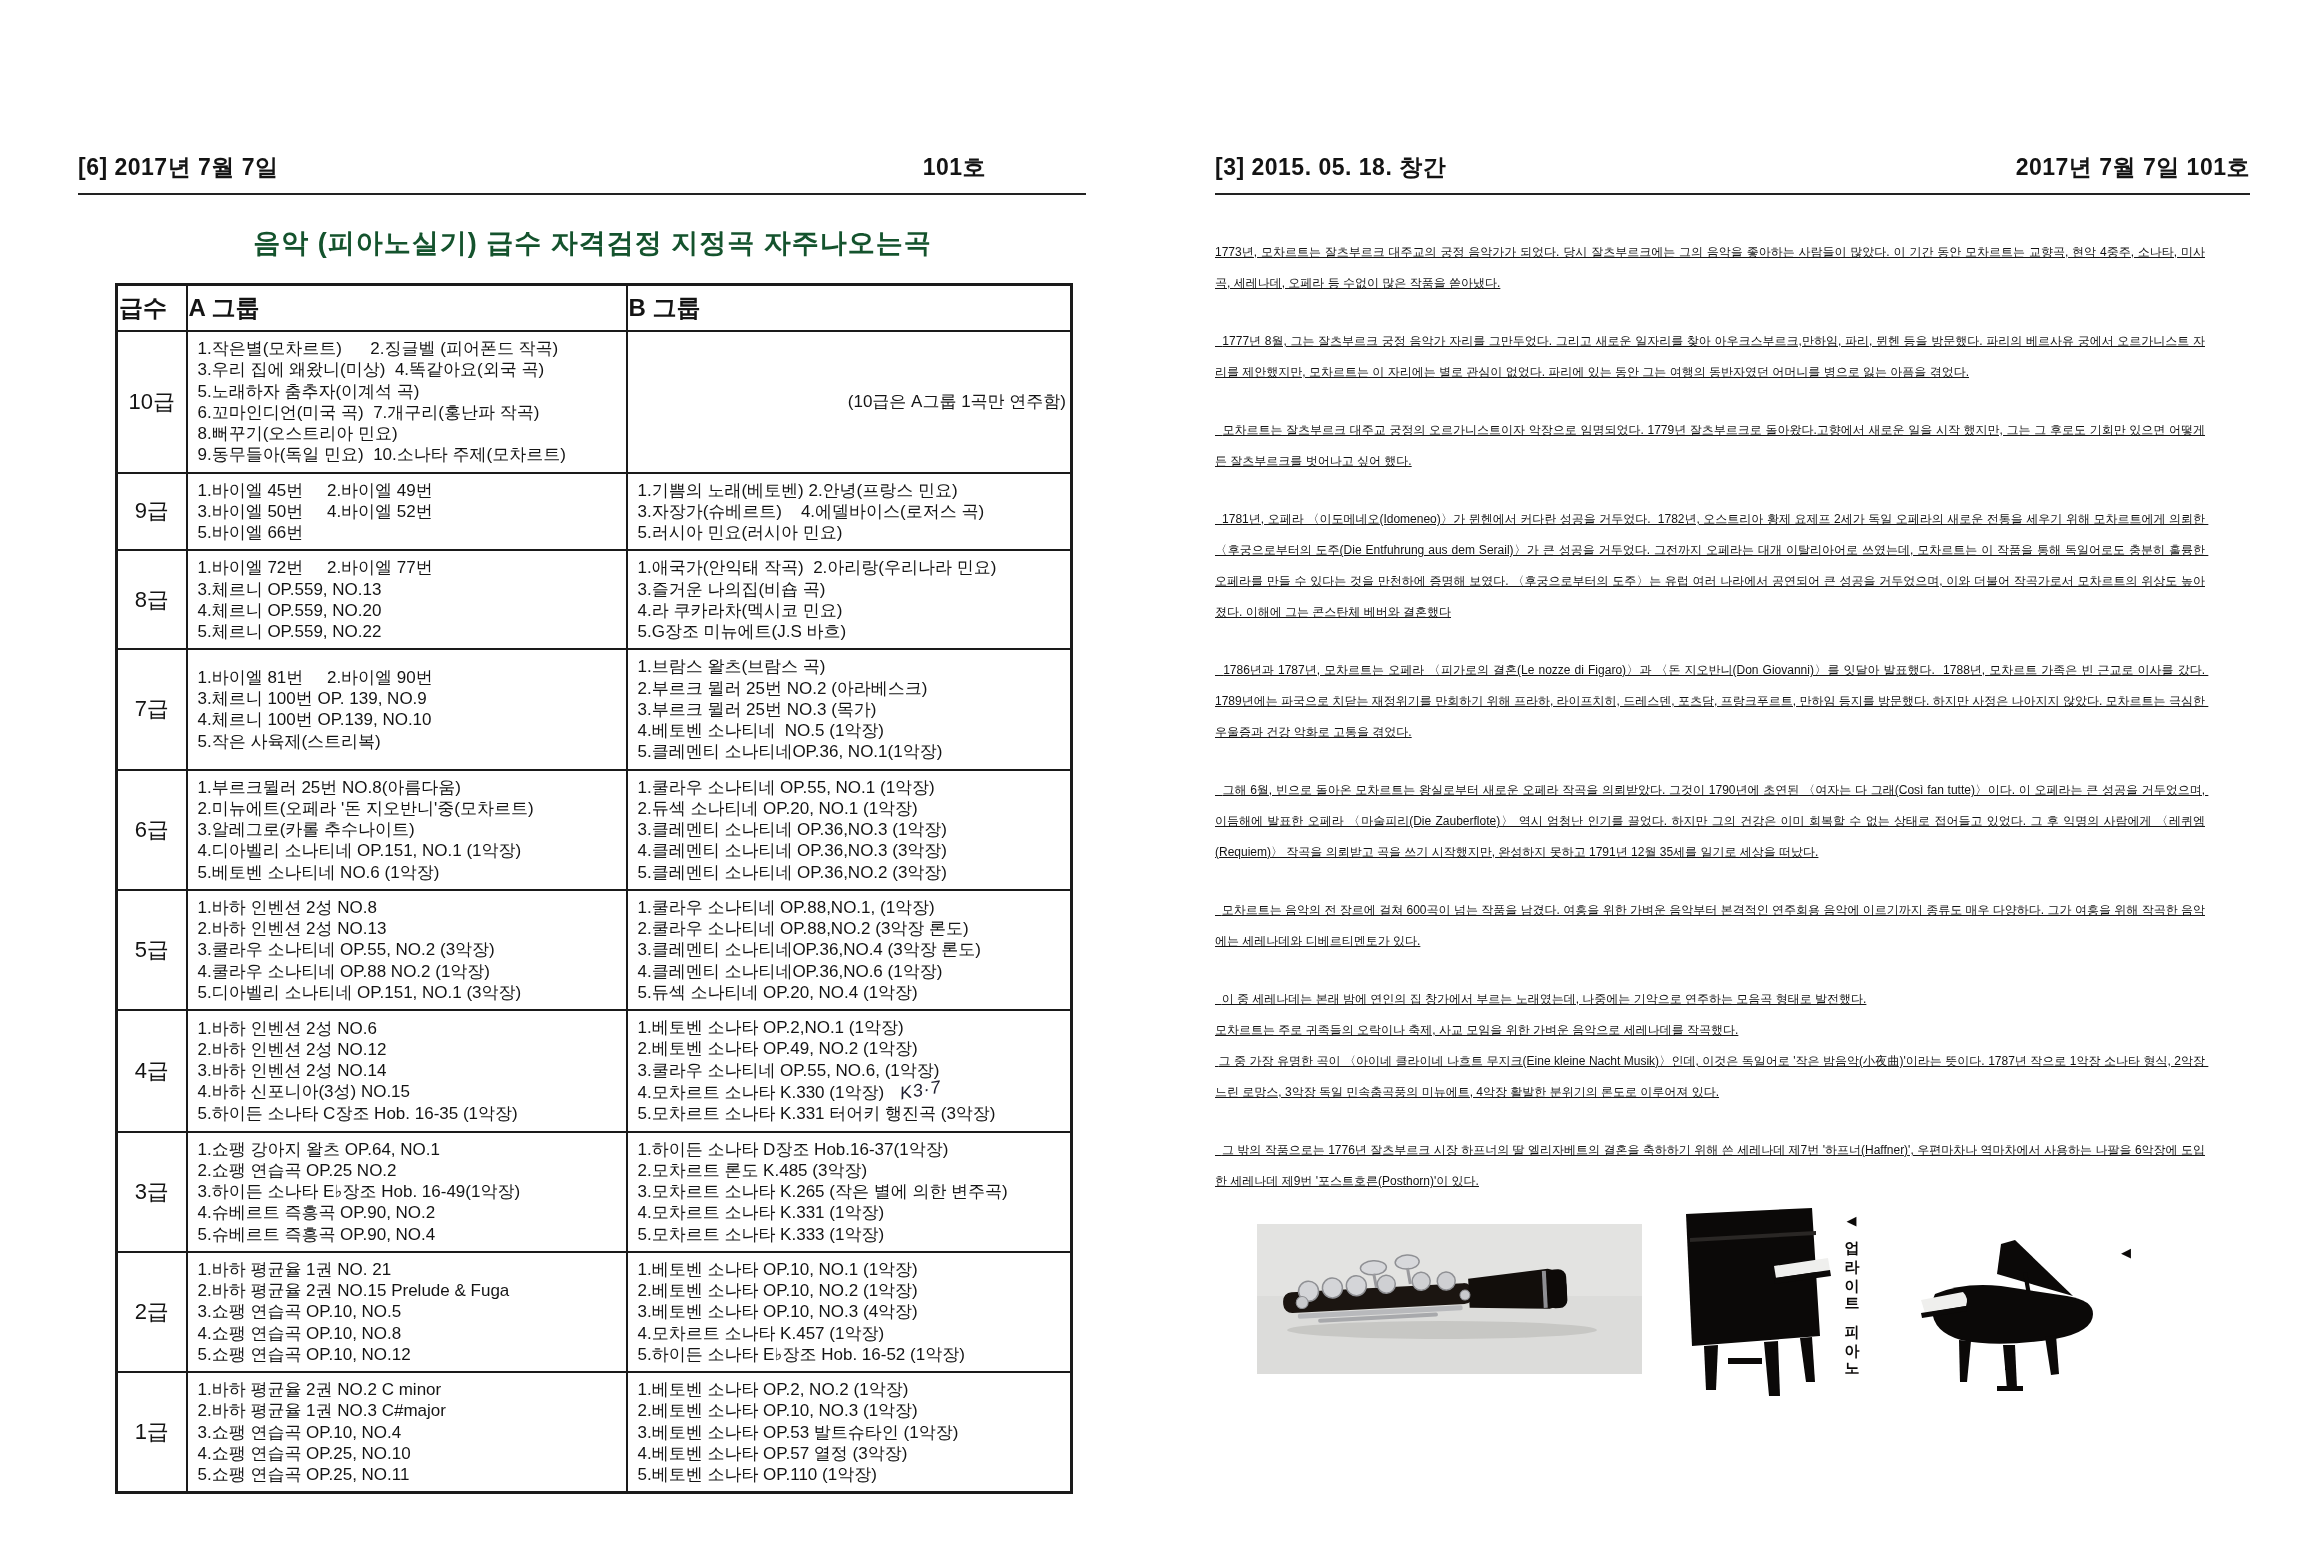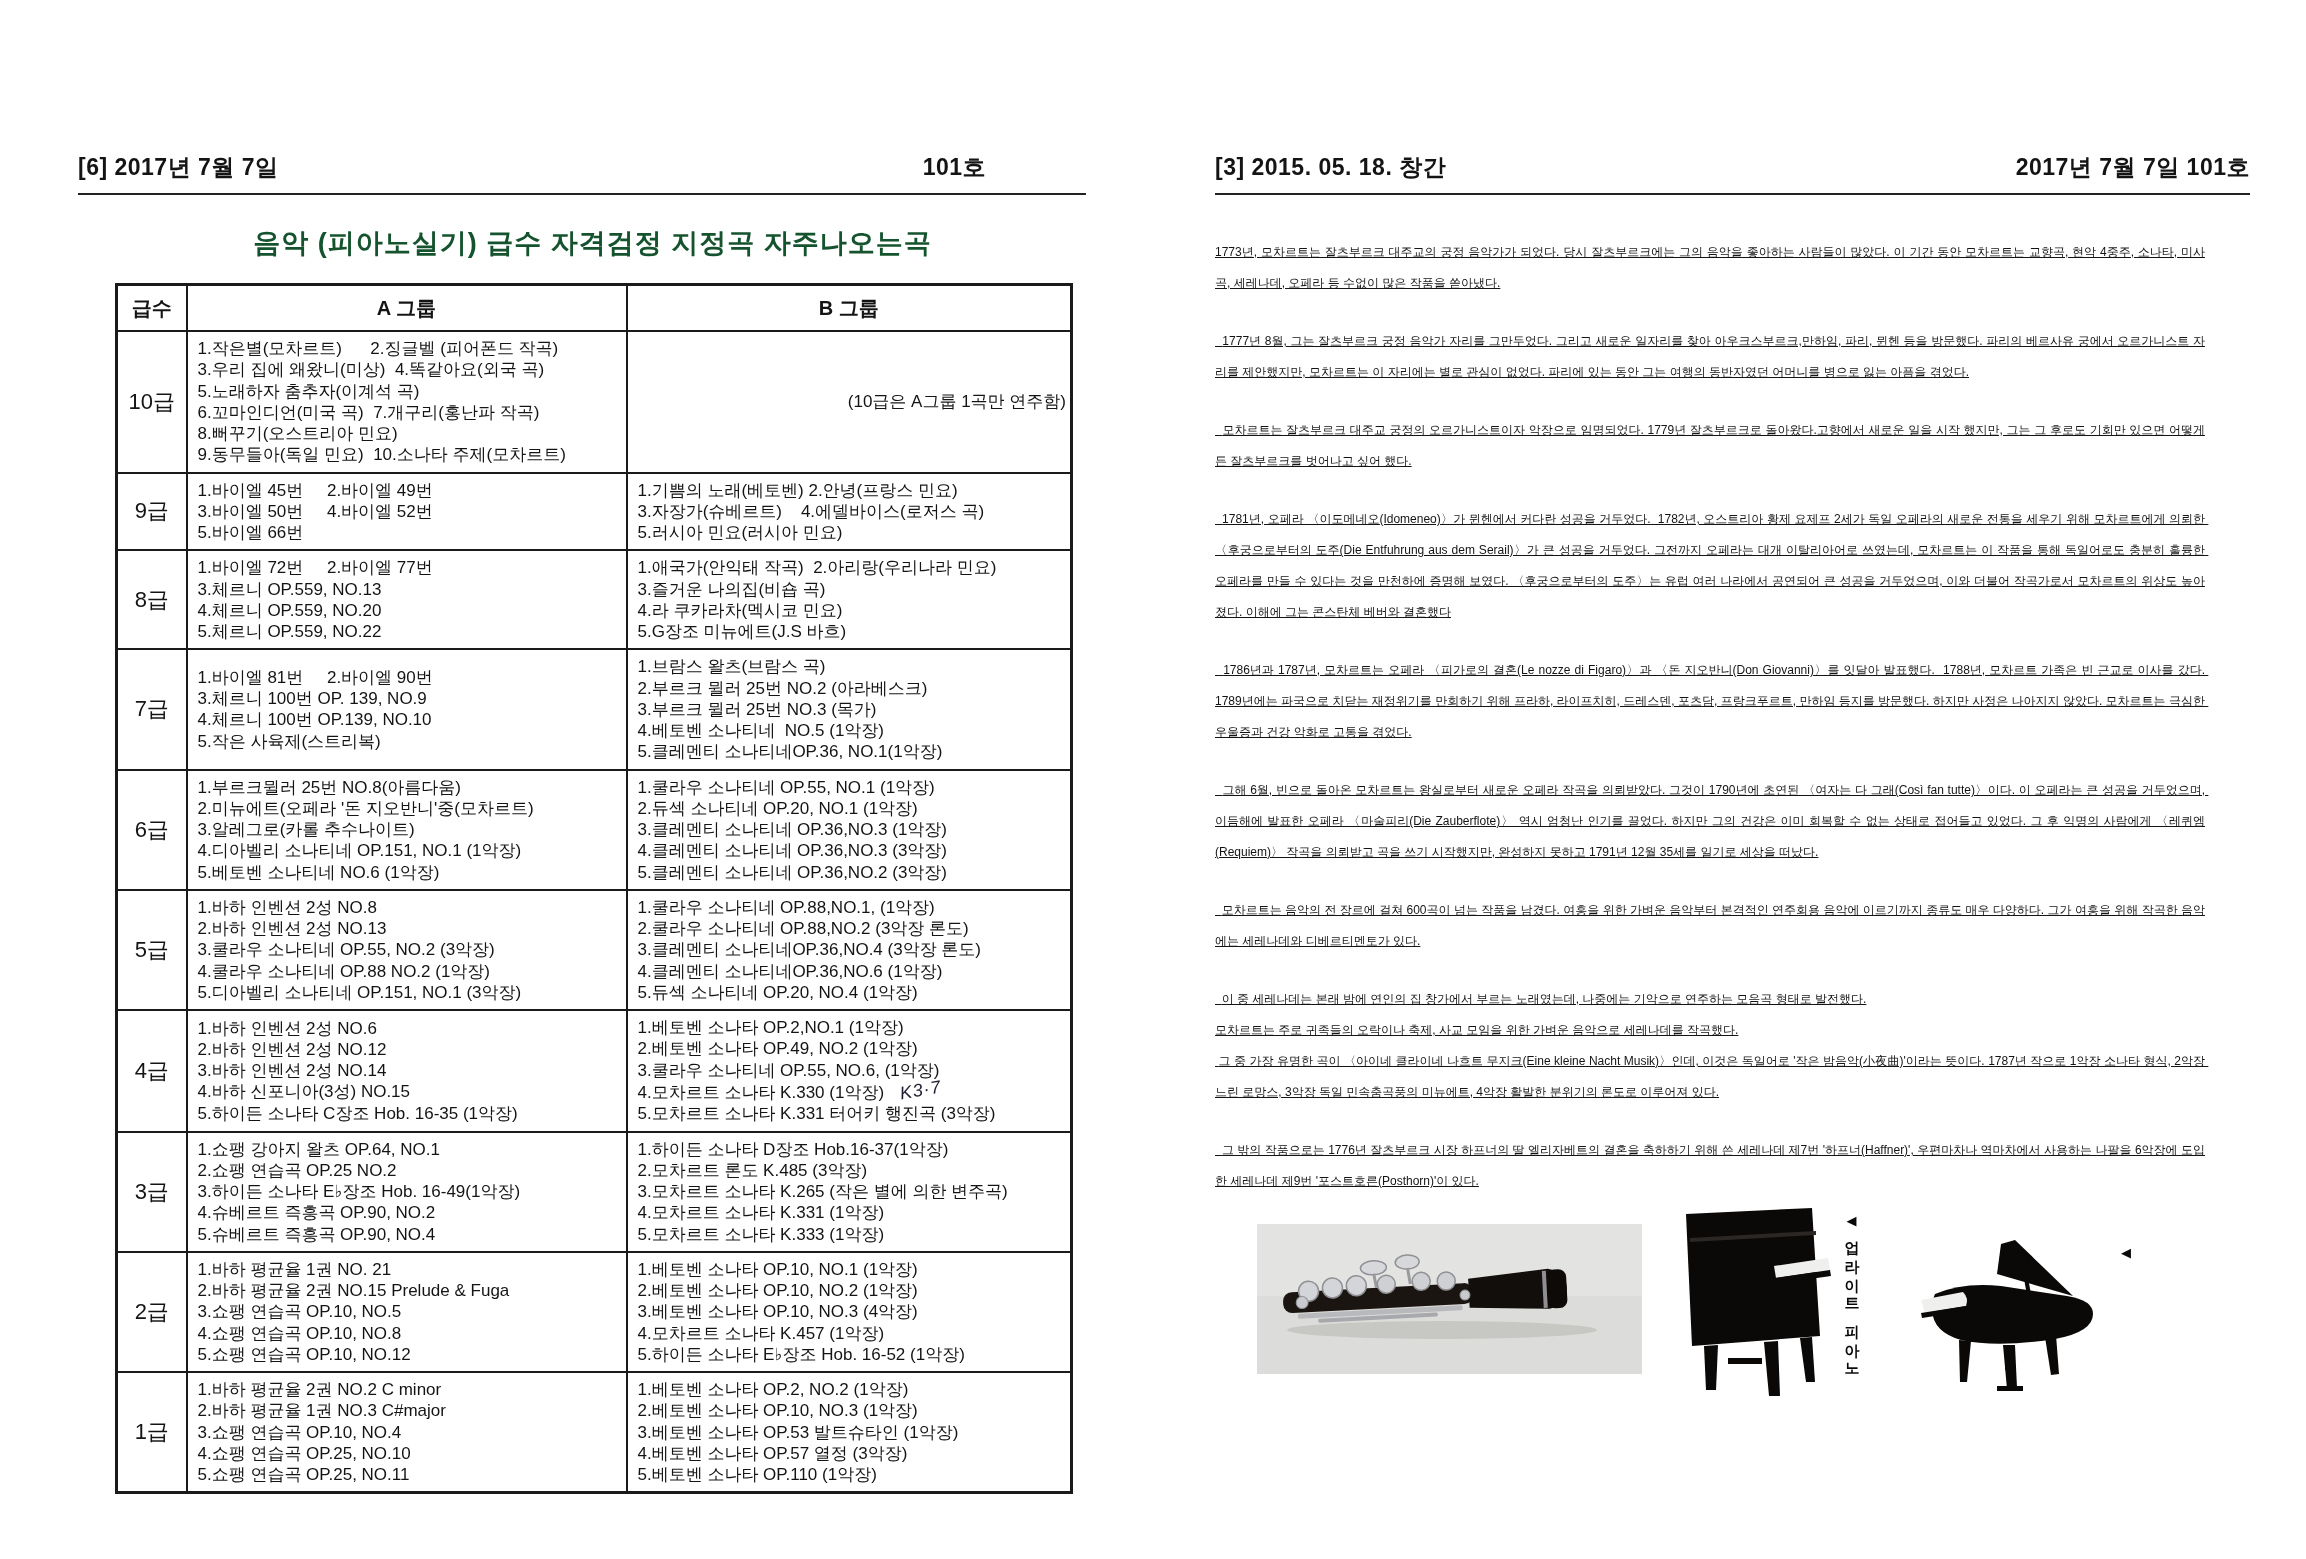--- a/index.html
+++ b/index.html
@@ -20,21 +20,21 @@
   .rule { border-bottom:2.5px solid #222; margin-top:10px; }
   .page.left  .rule { width:1008px; }
   .page.right .rule { width:1035px; }
 
   .doc-title { width:955px; margin:30px 0 22px 37px; text-align:center;
     font-size:27px; font-weight:bold; letter-spacing:1px; color:#14532d; }
 
   .grade-table { margin-left:37px; width:955px; border-collapse:collapse;
     border:3px solid #1a1a1a; table-layout:fixed; }
   .grade-table th, .grade-table td { border:2px solid #1a1a1a; }
-  .grade-table thead th { height:42px; font-size:20px; font-weight:bold; text-align:center;border-radius:20px; }
+  .grade-table thead th { height:42px; font-size:24px; font-weight:bold; text-align:left;border-radius:20px; }
   .grade-cell { text-align:center; font-weight:normal; font-size:22px; vertical-align:middle; }
   .song-cell { padding:6px 4px 6px 10px; font-size:17px; line-height:1.25; vertical-align:middle; }
   .song-line { white-space:pre; }
   .song-cell.single { padding-left:48px;text-align:right; }
   .handwriting { display:inline-block; margin-left:16px; font-size:18px; font-style:italic;
     color:#1c1c2e; transform:rotate(-10deg) translateY(-2px); letter-spacing:1px; }
 
   .article { width:990px; margin-top:42px; font-size:12px; line-height:31px;text-decoration:underline; }
   .article p { margin:0 0 27px 0; white-space:pre-wrap; text-align:justify; }
 

